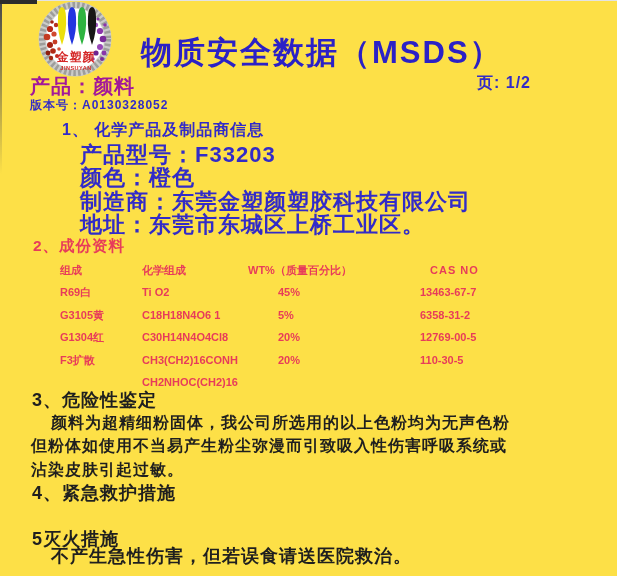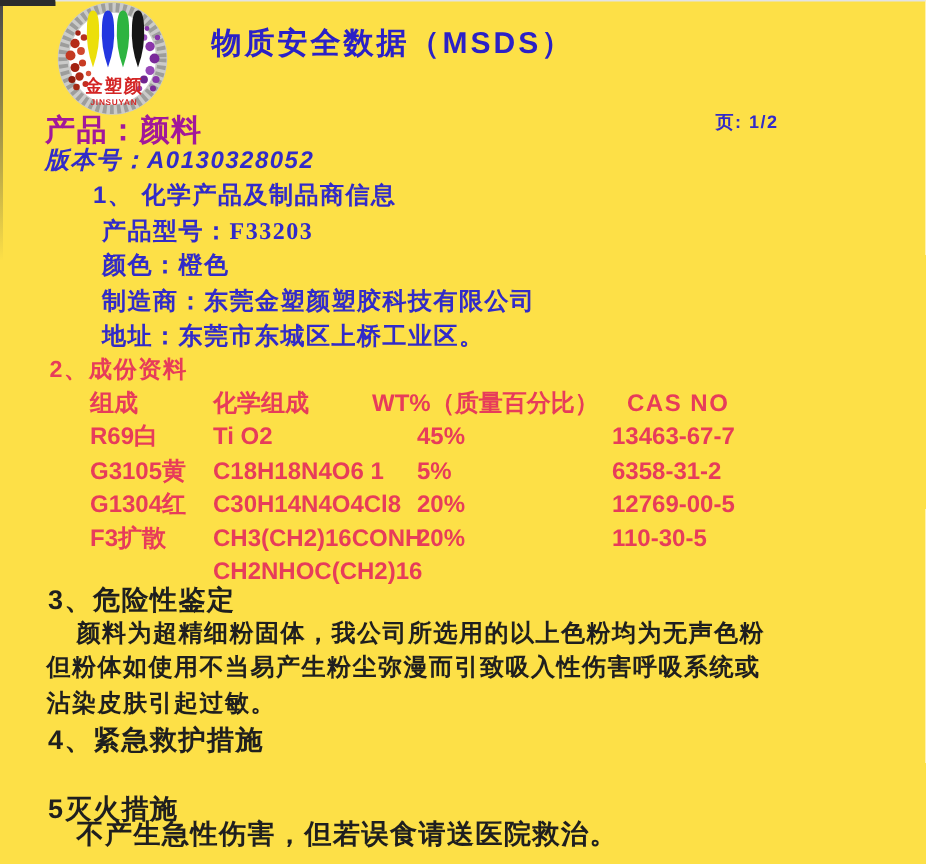--- a/index.html
+++ b/index.html
@@ -13,39 +13,39 @@
   }
   
   .artifact-top{position:absolute;left:0;top:0;width:37px;height:4px;background:#2c2c2c;}
   .artifact-top-line{position:absolute;left:37px;top:0;width:580px;height:1px;background:#e3e3e3;}
   .artifact-left{position:absolute;left:0;top:4px;width:2px;height:170px;
     background:linear-gradient(#4a4a4a,rgba(74,74,74,0));}
   
   .logo{position:absolute;left:38px;top:1px;width:74px;height:76px;}
   
   .title{
-    position:absolute;left:141px;top:15px;
-    font-size:20px;letter-spacing:2px;color:#2b21c6;white-space:nowrap;
+    position:absolute;left:141px;top:32px;
+    font-size:31px;letter-spacing:2px;color:#2b21c6;white-space:nowrap;
   }
   
   .meta-product{position:absolute;left:30px;top:73px;font-size:20px;color:#a2189a;letter-spacing:1px;}
-  .meta-page{position:absolute;left:477px;top:73px;font-size:12px;color:#322bc8;letter-spacing:1px;}
-  .meta-version{position:absolute;left:30px;top:97px;font-size:16px;color:#322bc8;letter-spacing:1px;font-style:italic;}
+  .meta-page{position:absolute;left:477px;top:73px;font-size:16px;color:#322bc8;letter-spacing:1px;}
+  .meta-version{position:absolute;left:30px;top:97px;font-size:12px;color:#322bc8;letter-spacing:1px;}
   .s1-heading{position:absolute;left:30px;top:120px;font-size:16px;color:#322bc8;letter-spacing:1px;margin-left:32px;}
-  .s1-lines{position:absolute;left:68px;top:143px;font-size:16px;color:#322bc8;letter-spacing:1px;line-height:23.4px;font-family:Liberation Serif, serif;}
+  .s1-lines{position:absolute;left:80px;top:143px;font-size:22px;color:#322bc8;letter-spacing:1px;line-height:23.4px;}
   .s1-lines div{white-space:nowrap;}
   .s2-heading{position:absolute;left:33px;top:236px;font-size:15.5px;color:#e73c5a;letter-spacing:1px;}
   
-  .comp-table{position:absolute;left:60px;top:259px;font-size:16px;color:#e73c5a;line-height:22.4px;}
+  .comp-table{position:absolute;left:60px;top:259px;font-size:11px;color:#e73c5a;line-height:22.4px;}
   .trow{display:flex;height:22.4px;white-space:nowrap;}
   .trow span{display:block;box-sizing:border-box;overflow:visible;}
   .tc1{width:82px;}
   .tc2{width:106px;}
   .tc3{width:160px;}
-  .tc4{width:170px;}
+  .tc4{width:170px;margin-left:12px;}
   .pad3{padding-left:30px;}
   .pad4{padding-left:10px;letter-spacing:1px;}
   
   .s3-heading{position:absolute;left:32px;top:388px;font-size:18px;color:#1f1f1f;letter-spacing:1px;}
   .s3-body{position:absolute;left:31px;top:411px;font-size:16px;color:#1f1f1f;letter-spacing:1px;line-height:23.4px;}
   .s3-body div{white-space:nowrap;}
   .s3-body .indent{padding-left:20px;}
   .s4-heading{position:absolute;left:32px;top:481px;font-size:18px;color:#1f1f1f;letter-spacing:1px;}
   .s4-line{position:absolute;left:51px;top:504px;font-size:18px;color:#1f1f1f;letter-spacing:1px;white-space:nowrap;margin-top:40px;}
   .s5-heading{position:absolute;left:32px;top:527px;font-size:18px;color:#1f1f1f;letter-spacing:1px;}

